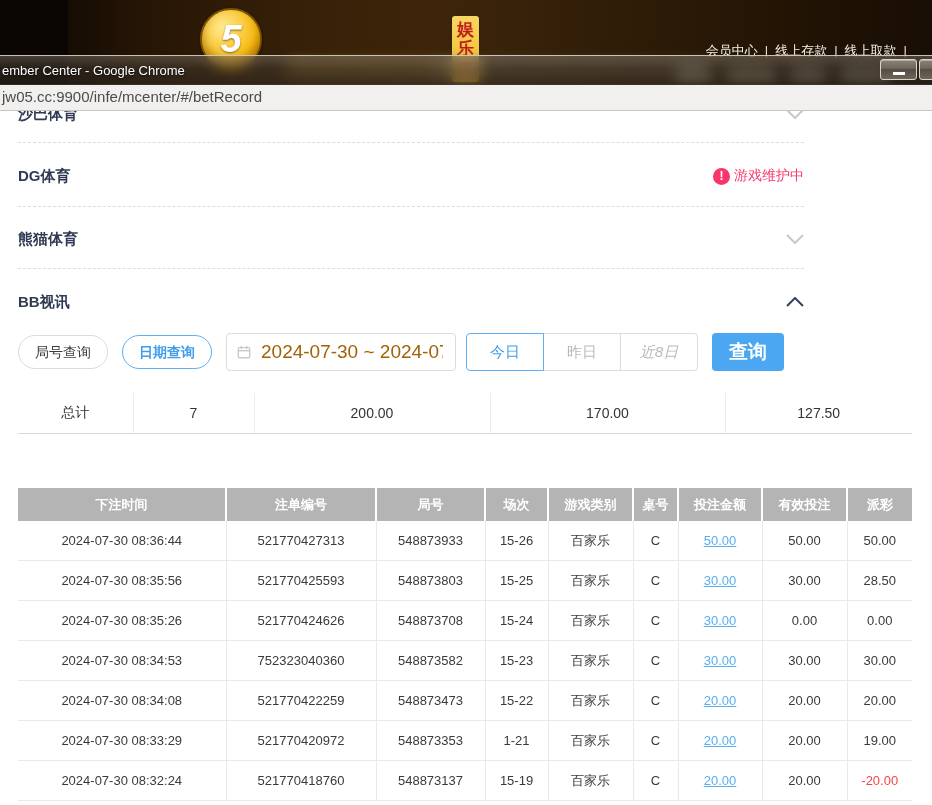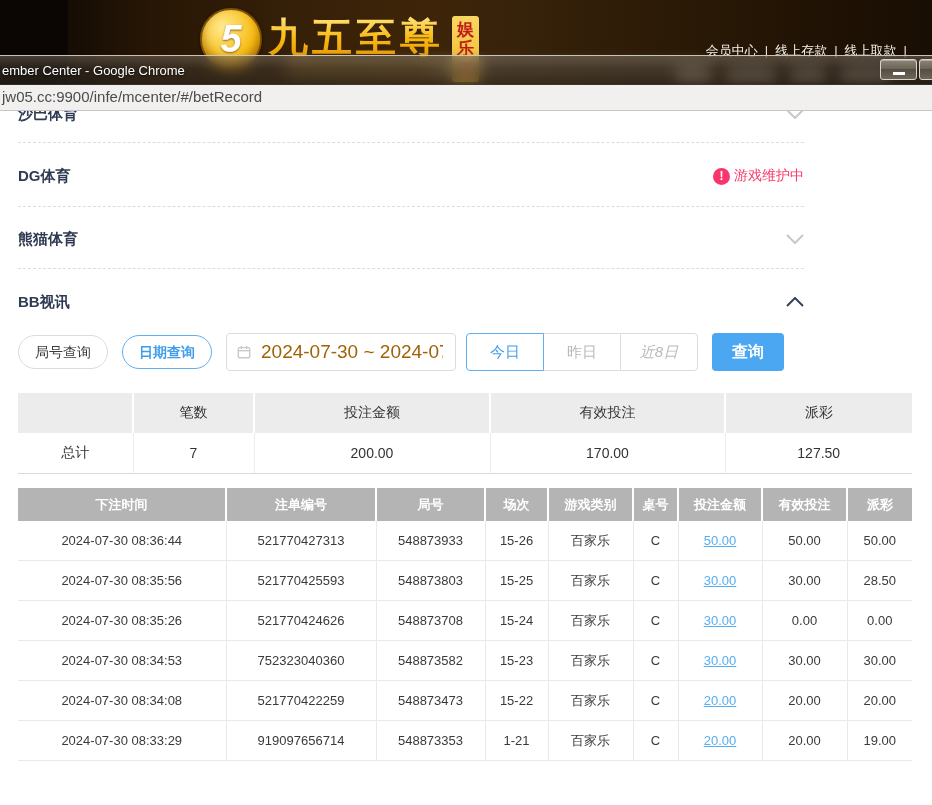--- a/index.html
+++ b/index.html
@@ -68,21 +68,21 @@
   .date-input input{border:none;outline:none;font-size:19px;color:#a16207;width:100%;background:transparent;
     font-family:"Liberation Sans","DejaVu Sans",sans-serif;}
   .segmented{display:flex;height:38px;margin-left:-4px;}
   .seg-btn{width:78px;height:38px;box-sizing:border-box;border:1px solid #dcdcdc;background:#fff;
     font-size:15px;color:#b9b9b9;cursor:pointer;display:flex;align-items:center;justify-content:center;}
   .seg-btn + .seg-btn{margin-left:-1px;}
   .seg-btn:first-child{border-radius:4px 0 0 4px;}
   .seg-btn:last-child{border-radius:0 4px 4px 0;font-style:italic;}
   .seg-btn.active{border-color:#5fb0f3;color:#3f9deb;z-index:2;}
   .search-btn{width:72px;height:38px;border:none;border-radius:4px;background:var(--accent-blue,#4ba7f1);
-    color:#fff;font-size:16px;font-weight:bold;cursor:pointer;}
+    color:#fff;font-size:19px;font-weight:bold;cursor:pointer;}
   
   .summary-table{position:absolute;left:18px;top:283px;width:894px;border-collapse:collapse;table-layout:fixed;}
   .summary-table th{height:38px;background:#ececec;font-size:14px;font-weight:normal;color:#333;border-right:2px solid #fff;}
   .summary-table th:last-child{border-right:none;}
   .summary-table td{height:38px;background:#fff;font-size:14px;color:#333;text-align:center;
     border-right:1px solid #ededed;border-bottom:1px solid #d9d9d9;}
   .summary-table td:last-child{border-right:none;}
   
   .bet-table{position:absolute;left:18px;top:378px;width:894px;border-collapse:collapse;table-layout:fixed;}
   .bet-table th{height:31px;background:#b4b4b4;color:#fff;font-size:13px;font-weight:bold;border-right:2px solid #fff;}
@@ -113,21 +113,20 @@
 </head>
 <body>
 
 <div class="stage">
 
   <div class="site-banner">
     <div class="banner-dark-strip"></div>
     <div class="logo-circle">
       <span>5</span>
     </div>
-    <div class="logo-text">九五至尊</div>
     <div class="logo-badge">
       <span class="bchar">娱</span>
       <span class="bchar">乐</span>
       <span class="badge-seal"></span>
     </div>
     <div class="logo-smear"></div>
     <div class="glass-streak"></div>
     <div class="banner-nav"><span class="nav-link">会员中心</span><span class="nav-sep">|</span><span class="nav-link">线上存款</span><span class="nav-sep">|</span><span class="nav-link">线上取款</span><span class="nav-sep">|</span></div>
     <div class="subnav-blobs">
       <span class="blob" style="width:36px"></span>
@@ -193,27 +192,20 @@
 
     <table class="summary-table">
       <colgroup>
           <col style="width:115px">
           <col style="width:121px">
           <col style="width:236px">
           <col style="width:235px">
           <col style="width:187px">
         </colgroup>
       <tbody>
-          <tr>
-        <th></th>
-        <th>笔数</th>
-        <th>投注金额</th>
-        <th>有效投注</th>
-        <th>派彩</th>
-      </tr>
       <tr>
         <td>总计</td>
         <td>7</td>
         <td>200.00</td>
         <td>170.00</td>
         <td>127.50</td>
       </tr>
     </tbody>
       </table>
 
@@ -293,28 +285,39 @@
             <td>548873473</td>
             <td>15-22</td>
             <td>百家乐</td>
             <td>C</td>
             <td class="link">20.00</td>
             <td>20.00</td>
             <td>20.00</td>
           </tr>
           <tr>
             <td>2024-07-30 08:33:29</td>
-            <td>919097656714</td>
+            <td>521770420972</td>
             <td>548873353</td>
             <td>1-21</td>
             <td>百家乐</td>
             <td>C</td>
             <td class="link">20.00</td>
             <td>20.00</td>
             <td>19.00</td>
+          </tr>
+          <tr>
+            <td>2024-07-30 08:32:24</td>
+            <td>521770418760</td>
+            <td>548873137</td>
+            <td>15-19</td>
+            <td>百家乐</td>
+            <td>C</td>
+            <td class="link">20.00</td>
+            <td>20.00</td>
+            <td class="negative">-20.00</td>
           </tr>
         </tbody>
     </table>
 
   </div>
 
   <div class="browser-chrome">
     <div class="titlebar">
       <span class="title-text">ember Center - Google Chrome</span>
       <div class="win-buttons">

